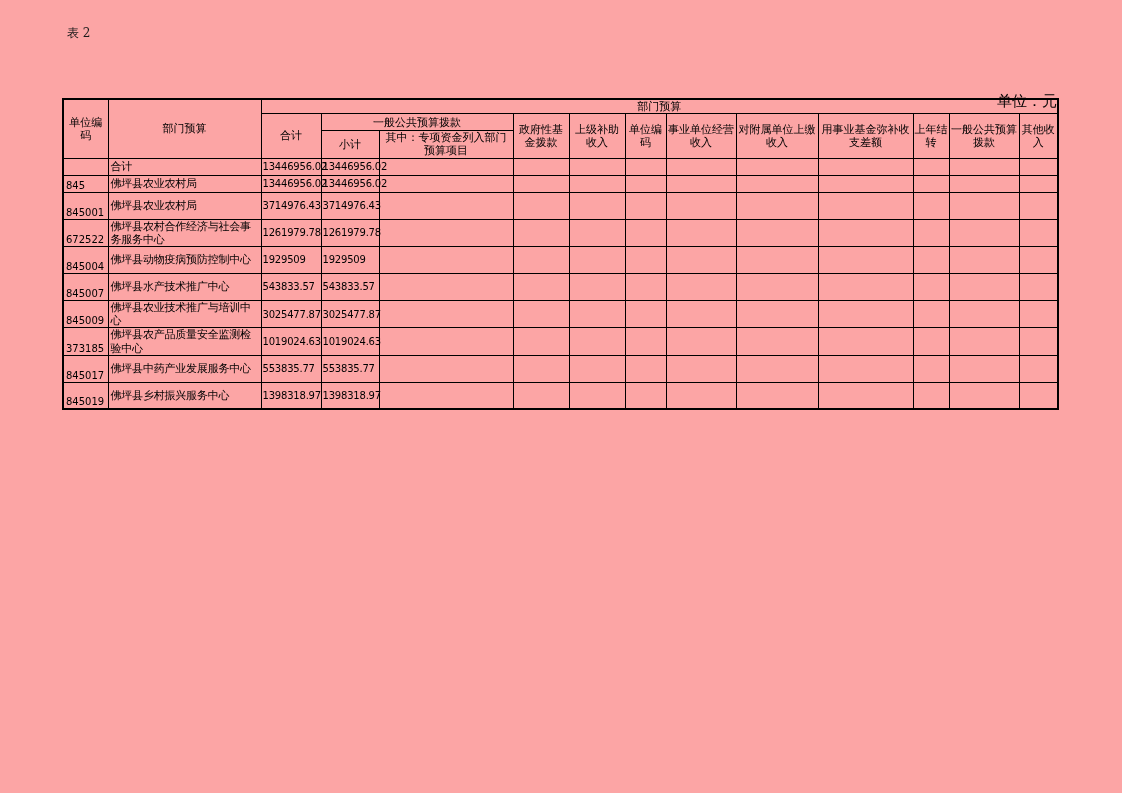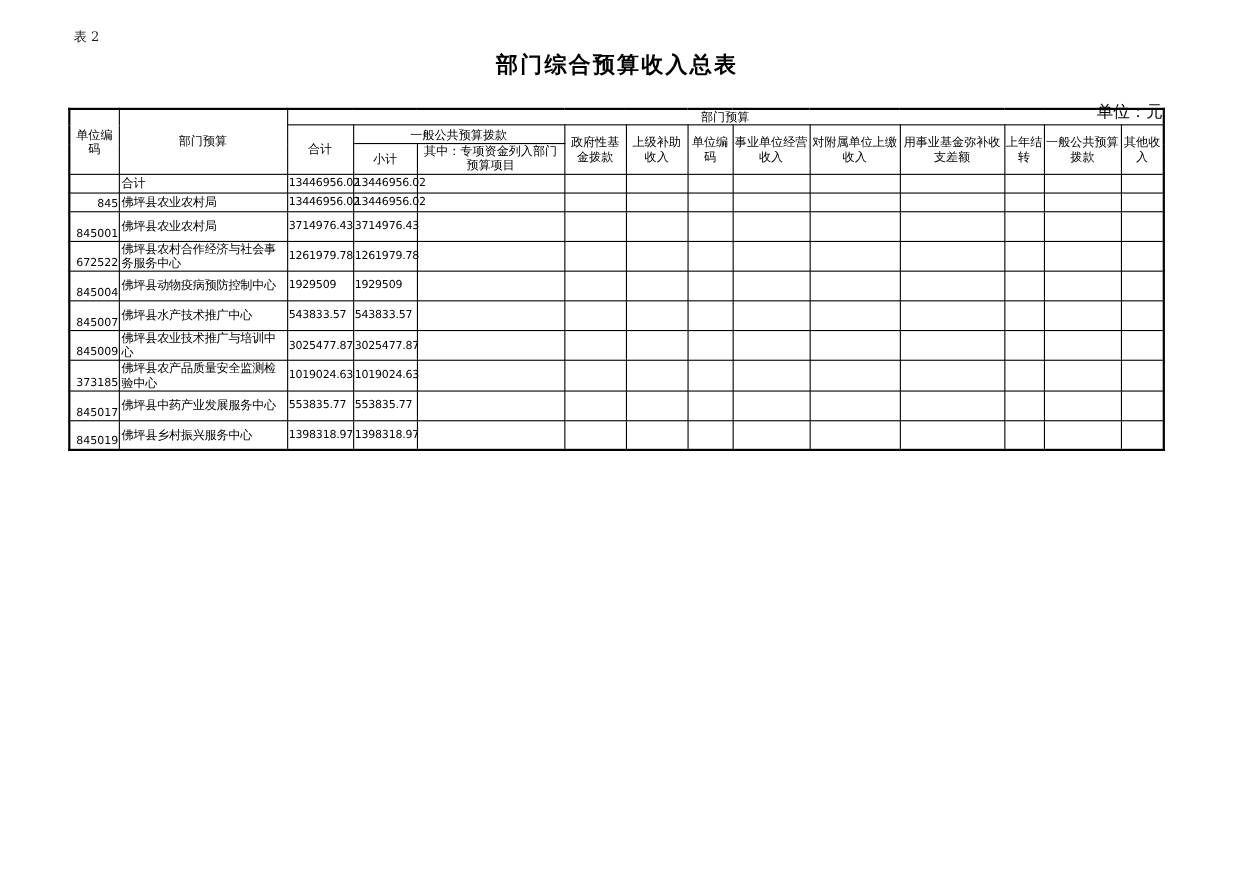--- a/index.html
+++ b/index.html
@@ -1,20 +1,20 @@
 <!DOCTYPE html>
 <html><head>
 <meta charset="utf-8">
 <style>
   * { margin:0; padding:0; box-sizing:border-box; }
   html,body { background:#e8e8e8; }
   .page {
     position:relative;
     width:1122px; height:793px;
-    background:#ffffff;
+    background:#fca5a5;
     font-family:"DejaVu Serif", serif;
     color:#000;
     overflow:hidden;
   }
   .table-label {
     position:absolute; left:67px; top:25px;
     font-size:12px; color:#1a1a1a;
   }
   .title {
     position:absolute; top:45px; left:0; width:100%;
@@ -43,21 +43,21 @@
     font-family:"DejaVu Serif", serif;
   }
   tr.hr1 { height:13px; }
   tr.hr2 { height:17px; }
   tr.hr3 { height:27px; }
   tr.thin td { height:17px; }
   tr.tall td { height:27px; }
   td.code {
     font-family:"DejaVu Sans", sans-serif;
     font-size:10px;
-    text-align:right; vertical-align:bottom;
+    text-align:left; vertical-align:bottom;
     padding:0 0 1px 2px;
     white-space:nowrap;
   }
   td.name {
     font-size:11px; letter-spacing:-0.2px;
     text-align:left; vertical-align:middle;
     line-height:1.2; padding:0 1px 0 2px;
   }
   td.num {
     font-family:"DejaVu Sans", sans-serif;
@@ -68,21 +68,20 @@
   }
   td.empty { padding:0; }
 </style>
 </head>
 <body>
 
 <div class="page">
 
   <div class="table-label">表 2</div>
 
-  <div class="title">部门综合预算收入总表</div>
 
   <div class="unit-note">单位：元</div>
 
   <table class="budget-table">
     <colgroup>
       <col style="width:45px">
         <col style="width:153px">
         <col style="width:60px">
         <col style="width:58px">
       <col style="width:134px">

